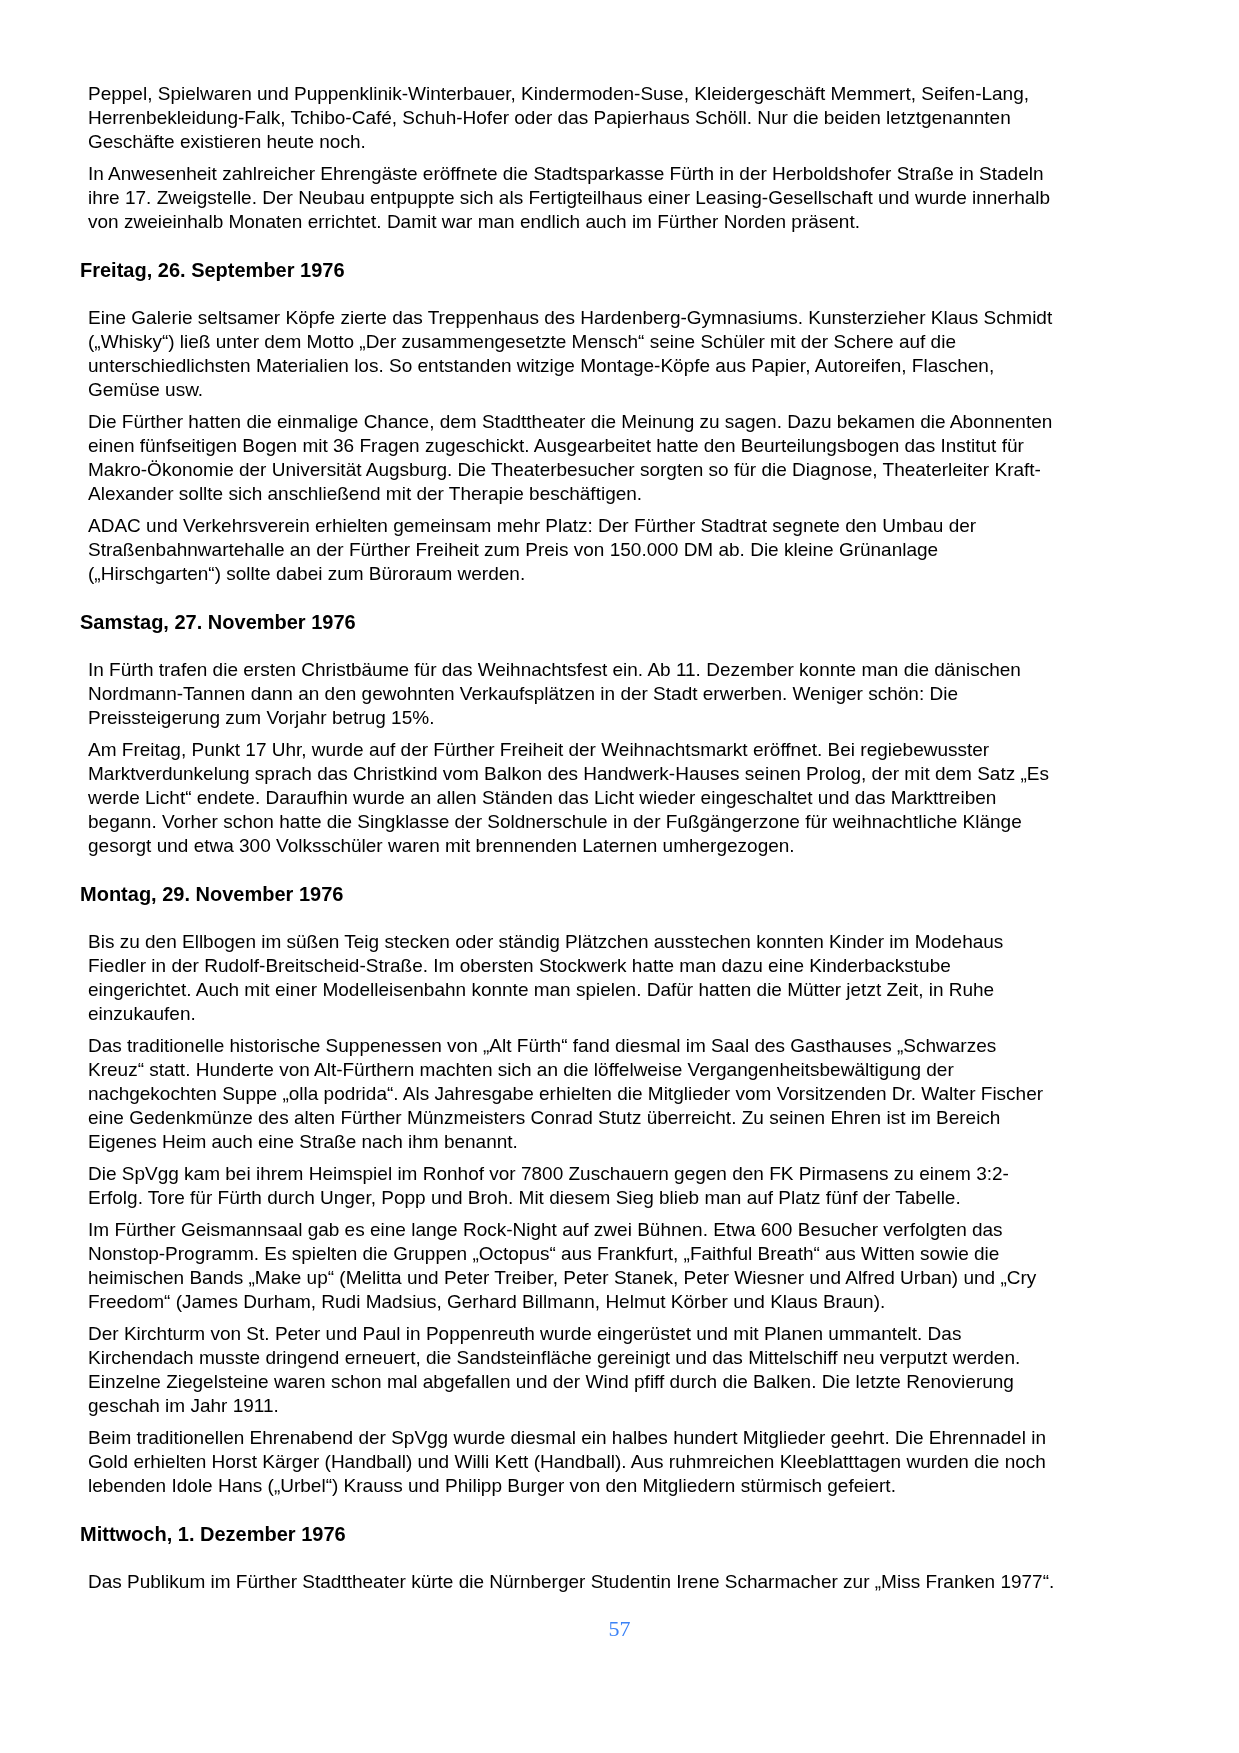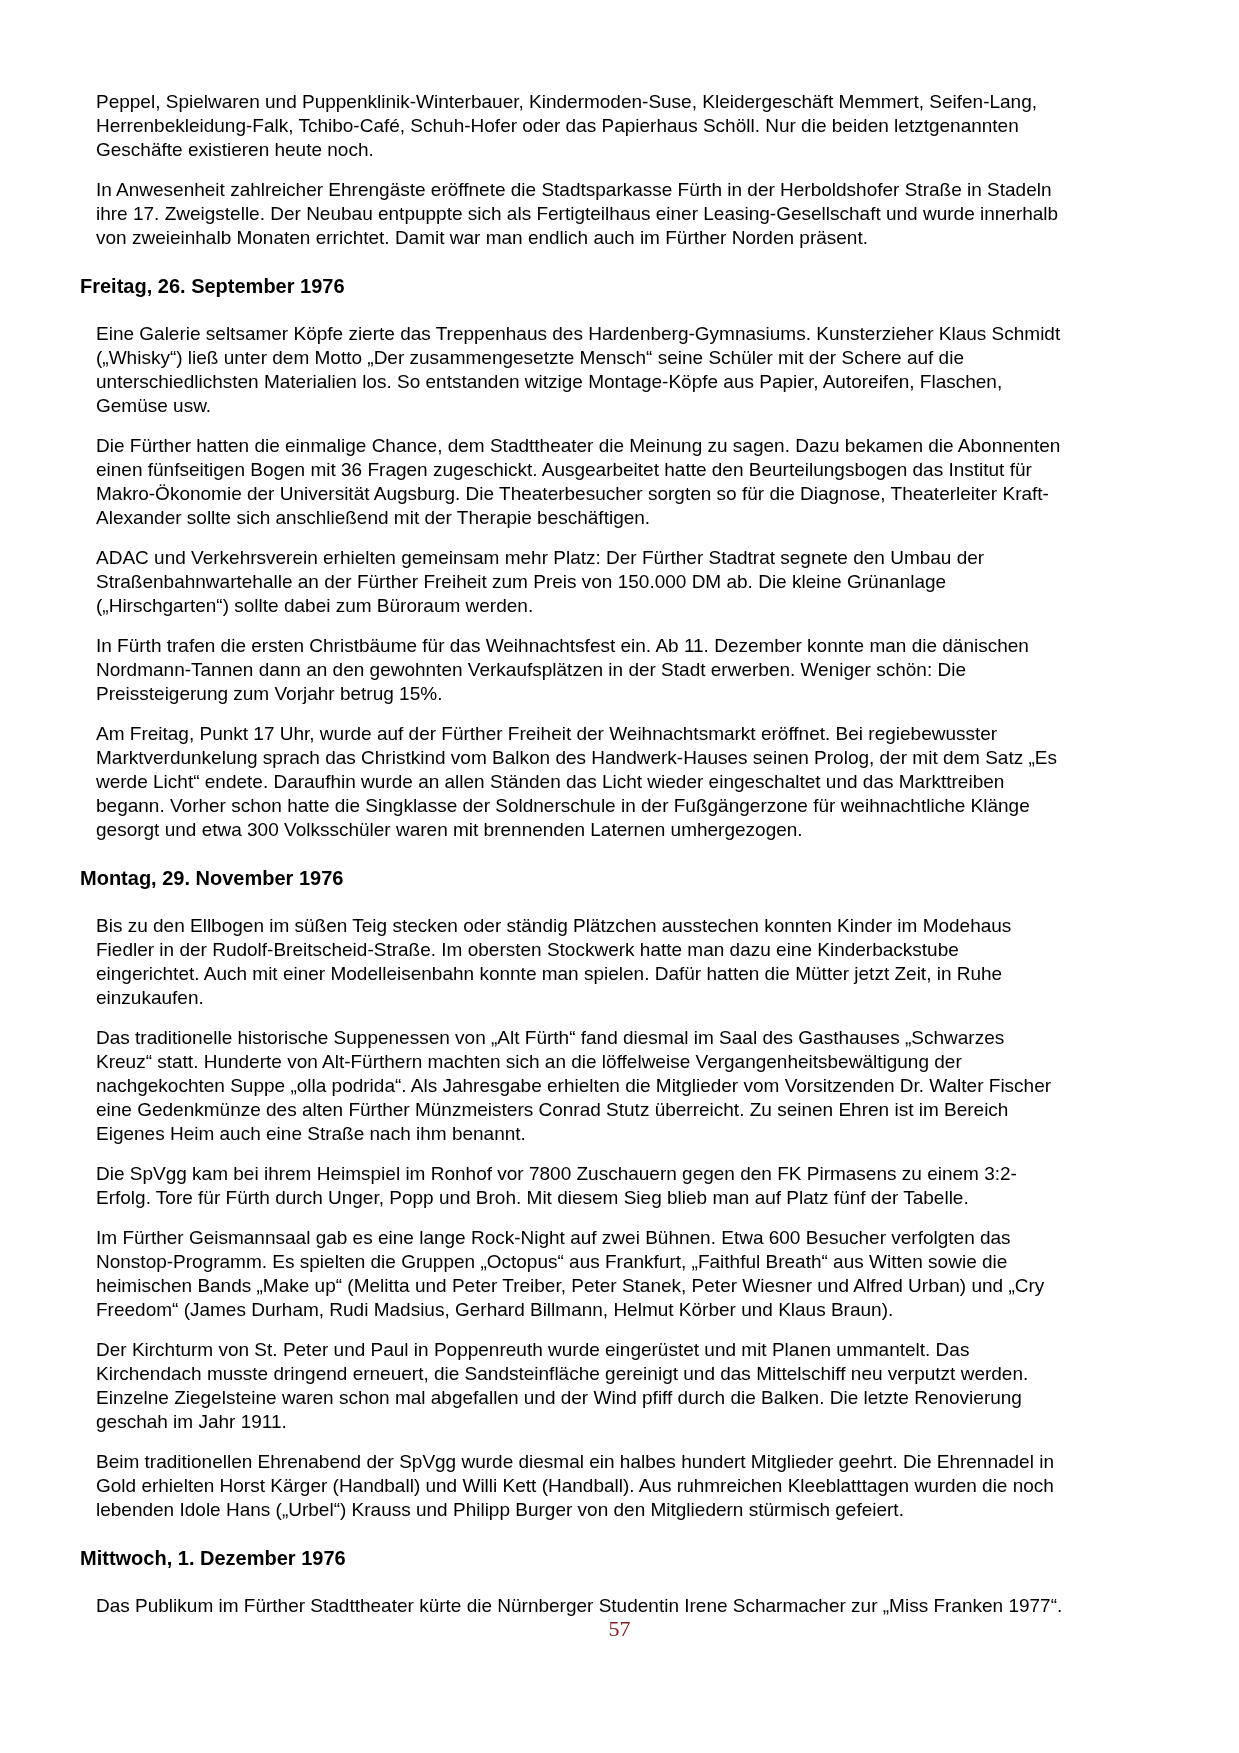--- a/index.html
+++ b/index.html
@@ -20,39 +20,39 @@
     top: 74px;
     left: 80px;
     width: 1120px;
     font-size: 19px;
     line-height: 24px;
     text-align: left;
     color: #000000;
   }
   .para {
     white-space: pre-line;
-    margin: 16px;
+    margin: 8px;
     font-weight: 400;
   }
   .heading {
     font-size: 20px;
     line-height: 24px;
     font-weight: 700;
     margin: 24px 0 24px 0;
     white-space: pre-line;
   }
   .page-number {
     position: absolute;
     top: 1616px;
     left: 0;
     width: 1239px;
     text-align: center;
     font-family: "Liberation Serif", "DejaVu Serif", serif;
     font-size: 22px;
-    color: #7f1d1d;
+    color: #3b82f6;
   }
 </style>
 </head>
 <body>
 
 <div class="page">
 
   <main class="content">
     <p class="para">Peppel, Spielwaren und Puppenklinik-Winterbauer, Kindermoden-Suse, Kleidergeschäft Memmert, Seifen-Lang,
 Herrenbekleidung-Falk, Tchibo-Café, Schuh-Hofer oder das Papierhaus Schöll. Nur die beiden letztgenannten
@@ -68,20 +68,21 @@
 unterschiedlichsten Materialien los. So entstanden witzige Montage-Köpfe aus Papier, Autoreifen, Flaschen,
 Gemüse usw.</p>
     <p class="para">Die Fürther hatten die einmalige Chance, dem Stadttheater die Meinung zu sagen. Dazu bekamen die Abonnenten
 einen fünfseitigen Bogen mit 36 Fragen zugeschickt. Ausgearbeitet hatte den Beurteilungsbogen das Institut für
 Makro-Ökonomie der Universität Augsburg. Die Theaterbesucher sorgten so für die Diagnose, Theaterleiter Kraft-
 Alexander sollte sich anschließend mit der Therapie beschäftigen.</p>
     <p class="para">ADAC und Verkehrsverein erhielten gemeinsam mehr Platz: Der Fürther Stadtrat segnete den Umbau der
 Straßenbahnwartehalle an der Fürther Freiheit zum Preis von 150.000 DM ab. Die kleine Grünanlage
 („Hirschgarten“) sollte dabei zum Büroraum werden.</p>
 
+    <h2 class="heading">Samstag, 27. November 1976</h2>
 
     <p class="para">In Fürth trafen die ersten Christbäume für das Weihnachtsfest ein. Ab 11. Dezember konnte man die dänischen
 Nordmann-Tannen dann an den gewohnten Verkaufsplätzen in der Stadt erwerben. Weniger schön: Die
 Preissteigerung zum Vorjahr betrug 15%.</p>
     <p class="para">Am Freitag, Punkt 17 Uhr, wurde auf der Fürther Freiheit der Weihnachtsmarkt eröffnet. Bei regiebewusster
 Marktverdunkelung sprach das Christkind vom Balkon des Handwerk-Hauses seinen Prolog, der mit dem Satz „Es
 werde Licht“ endete. Daraufhin wurde an allen Ständen das Licht wieder eingeschaltet und das Markttreiben
 begann. Vorher schon hatte die Singklasse der Soldnerschule in der Fußgängerzone für weihnachtliche Klänge
 gesorgt und etwa 300 Volksschüler waren mit brennenden Laternen umhergezogen.</p>
 

